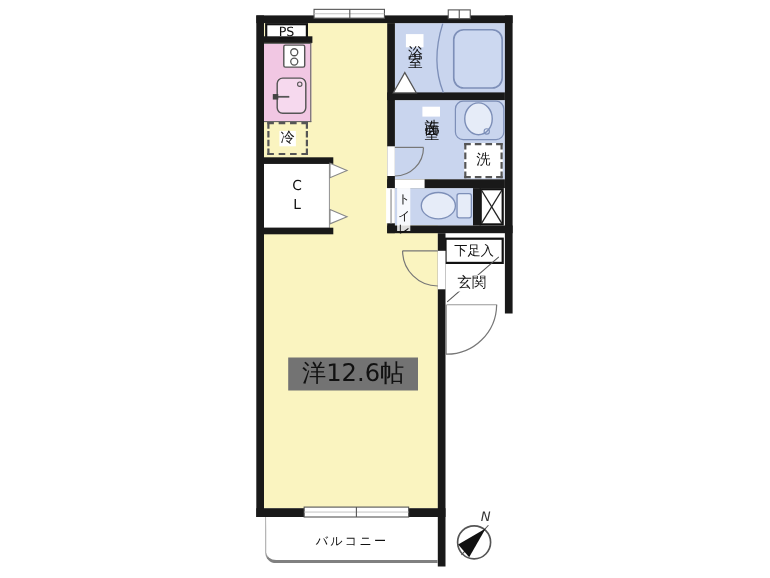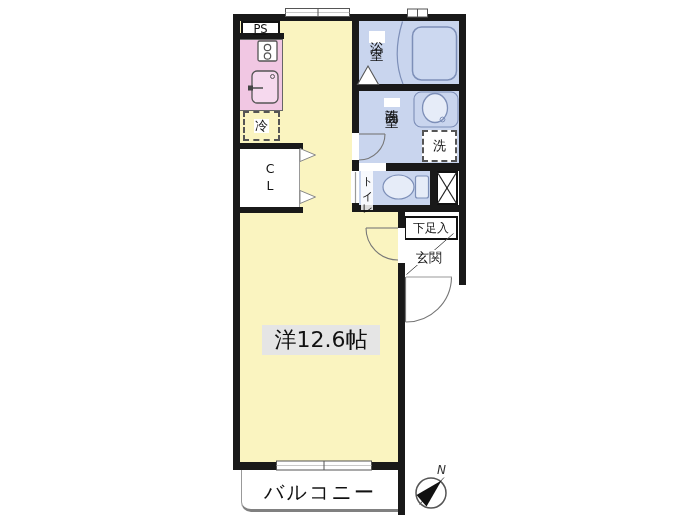--- a/index.html
+++ b/index.html
@@ -161,23 +161,23 @@
   </div>
   <div class="lab" style="left:361px;top:169px;font-size:11px;">
     <span class="vlab" style="background:rgba(255,255,255,.85);letter-spacing:1px;">トイレ</span>
   </div>
   <div class="lab center" style="left:404px;top:216px;width:54px;height:24px;font-size:12px;">
     <span>下足入</span>
   </div>
   <div class="lab" style="left:415px;top:251px;font-size:13px;">
     <span class="bg">玄関</span>
   </div>
-  <div class="lab center" style="left:262px;top:325px;width:118px;height:30px;background:#e5e5e5;font-size:22px;">
+  <div class="lab center" style="left:262px;top:325px;width:118px;height:30px;background:#737373;font-size:22px;">
     <span>洋12.6帖</span>
   </div>
-  <div class="lab center" style="left:250px;top:482px;width:140px;height:20px;font-size:20px;letter-spacing:2px;text-align:right;">
+  <div class="lab center" style="left:250px;top:482px;width:140px;height:20px;font-size:11px;letter-spacing:2px;text-align:right;">
     <span>バルコニー</span>
   </div>
   <div class="lab" style="left:437px;top:464px;font-size:12px;font-style:italic;color:#333;">
     <span>N</span>
   </div>
 
 </div>
 
 </body></html>

